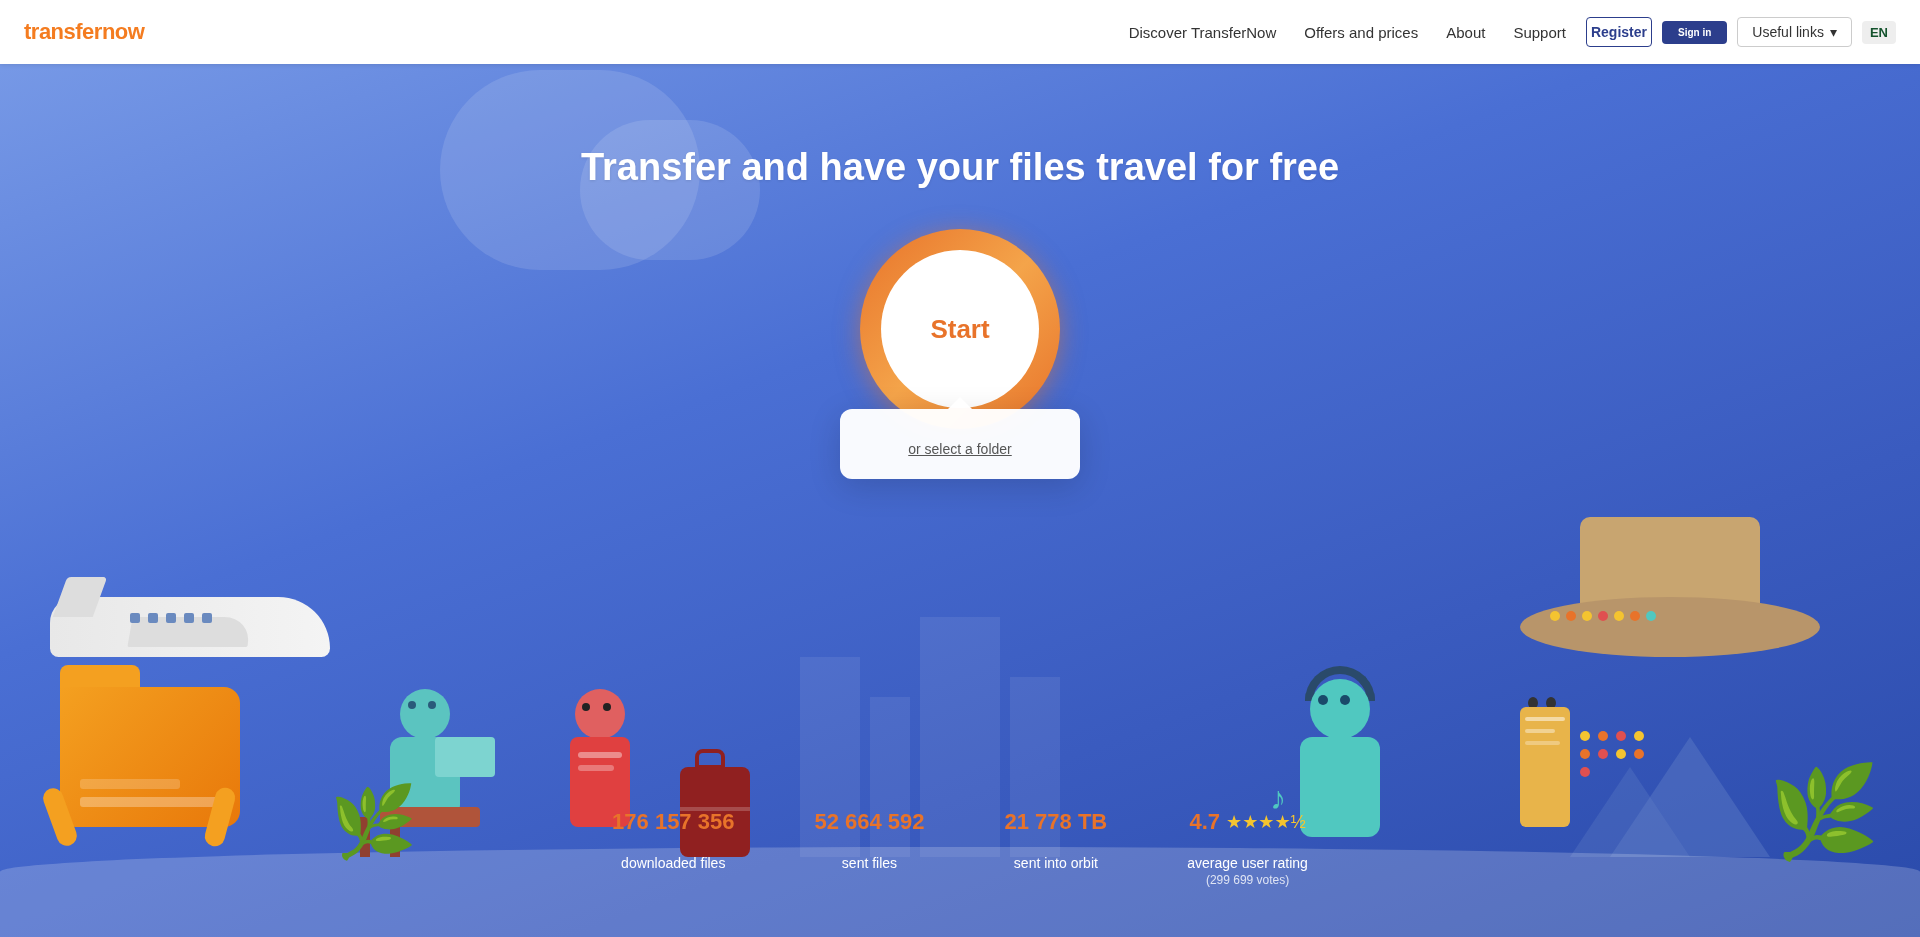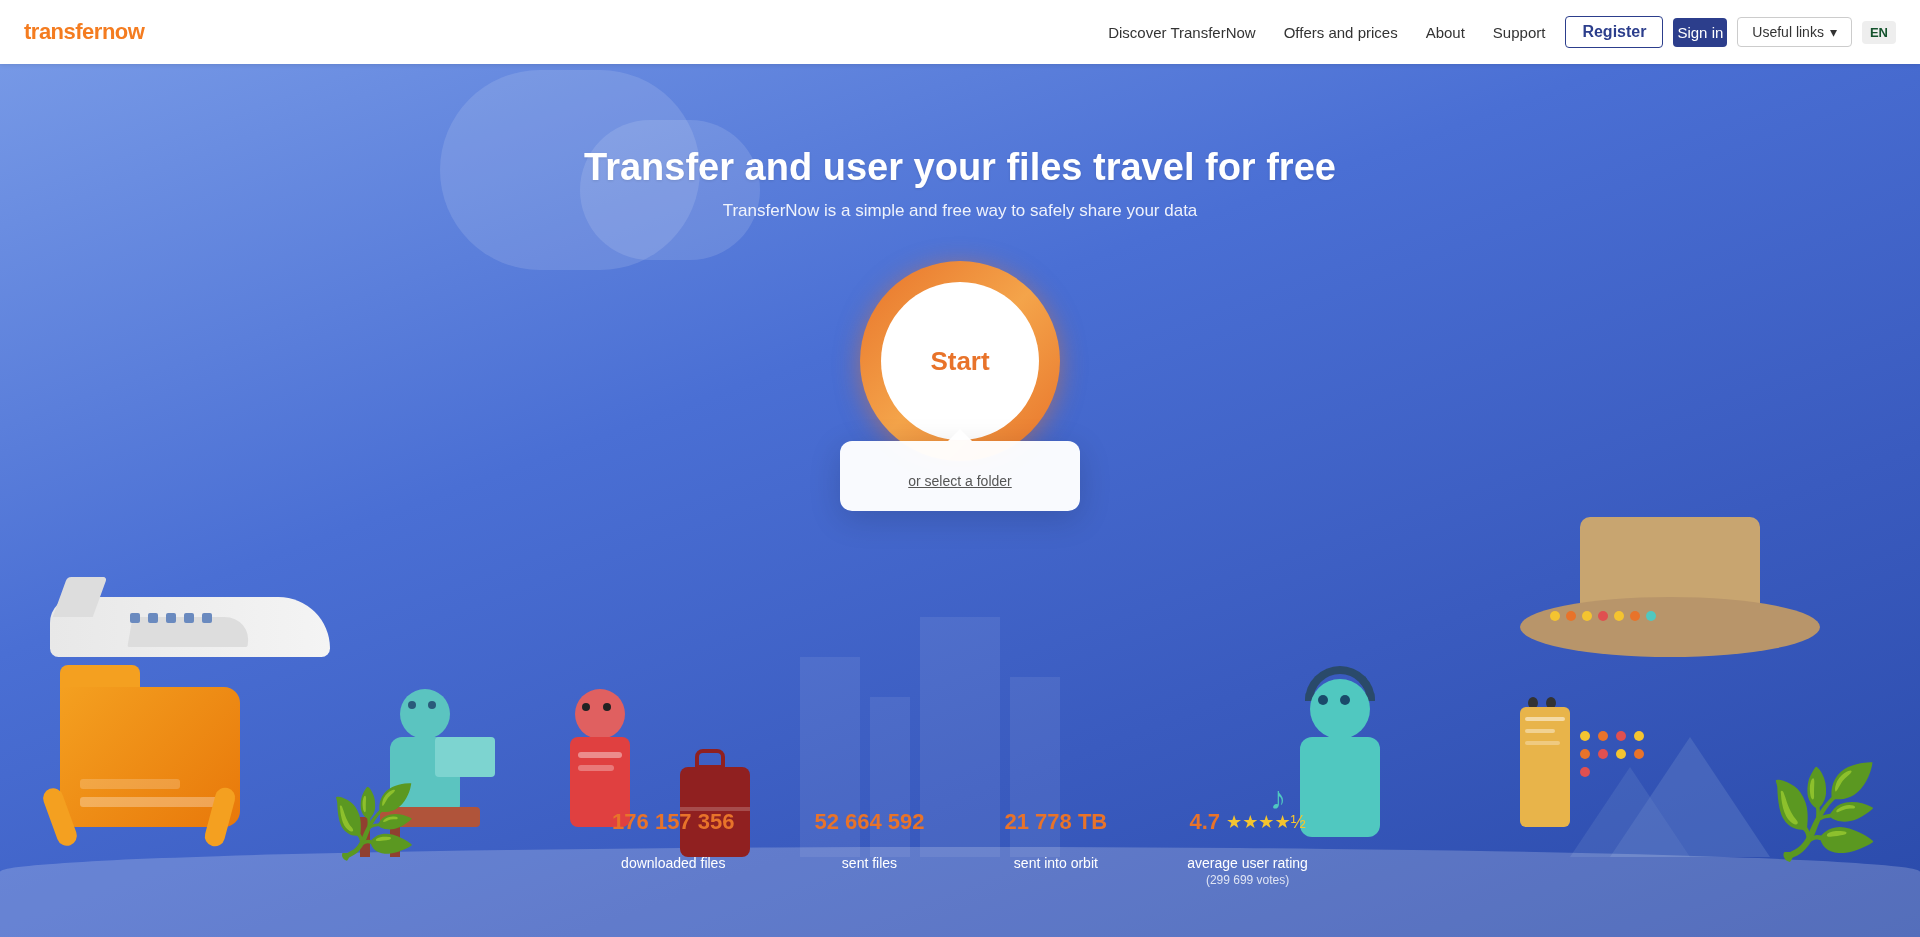--- a/index.html
+++ b/index.html
@@ -40,34 +40,34 @@
     }
     .navbar-actions {
       display: flex;
       align-items: center;
       gap: 10px;
     }
     .btn-register {
       border: 1.5px solid #2c3e8c;
       background: #fff;
       color: #2c3e8c;
-      padding: 6px 16px;
+      padding: 6px 4px;
       border-radius: 4px;
-      font-size: 16px;
+      font-size: 14px;
       font-weight: 600;
       cursor: pointer;
     }
     .btn-signin {
       background: #2c3e8c;
       color: #fff;
       border: none;
-      padding: 6px 4px;
+      padding: 6px 16px;
       border-radius: 4px;
-      font-size: 15px;
-      font-weight: 400;
+      font-size: 10px;
+      font-weight: 700;
       cursor: pointer;
     }
     .btn-useful {
       background: #fff;
       border: 1.5px solid #ccc;
       color: #333;
       padding: 6px 14px;
       border-radius: 4px;
       font-size: 14px;
       cursor: pointer;
@@ -650,22 +650,21 @@
           <div style="width:10px;height:10px;border-radius:50%;background:#f4c430;"></div>
           <div style="width:10px;height:10px;border-radius:50%;background:#e8732a;"></div>
           <div style="width:10px;height:10px;border-radius:50%;background:#50c8c0;"></div>
         </div>
       </div>
     </div>
 
     <div style="position:absolute;bottom:0;right:40px;font-size:90px;line-height:1;color:#1a6a20;z-index:6;">🌿</div>
   </div>
 
-  <h1 class="hero-title">Transfer and user your files travel for free</h1>
-  <p class="hero-subtitle">TransferNow is a simple and free way to safely share your data</p>
+  <h1 class="hero-title">Transfer and have your files travel for free</h1>
 
   <div class="upload-area">
     <div class="upload-circle-outer">
       <div class="upload-circle-inner">
         <span class="start-text">Start</span>
       </div>
     </div>
     <div class="upload-tooltip">
       <span class="tooltip-link">or select a folder</span>
     </div>

